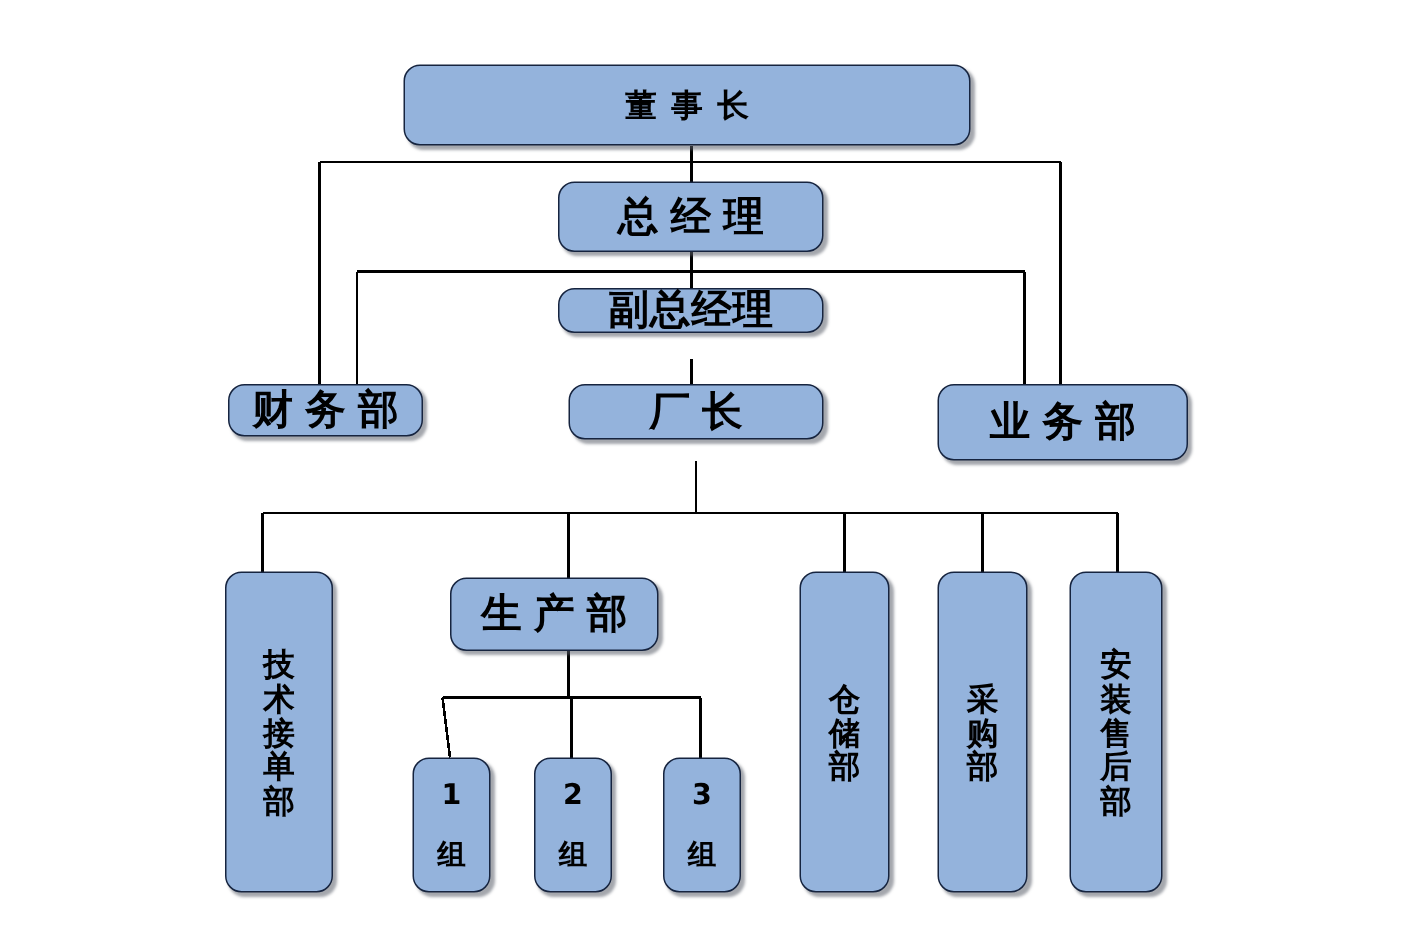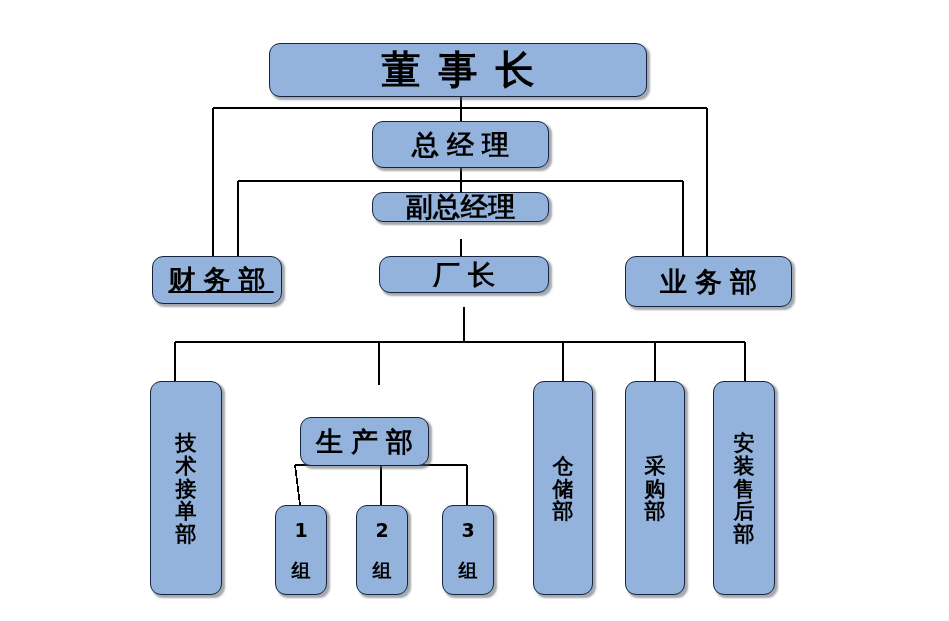--- a/index.html
+++ b/index.html
@@ -44,21 +44,21 @@
     line-height: 1.08;
     white-space: pre;
   }
   
   .node.h .label {
     letter-spacing: 0.30em;
     text-indent: 0.30em;
     font-size: 27px;
   }
   .node.h.title .label {
-    font-size: 39px;
+    font-size: 21px;
     letter-spacing: 0.46em;
     text-indent: 0.46em;
   }
   .node.h.tight .label {
     letter-spacing: 0.02em;
     text-indent: 0.02em;
   }
   
   .node.v {
     flex-direction: column;
@@ -119,41 +119,41 @@
   </div>
 
   <div class="node h" style="left:372px; top:121px; width:177px; height:47px;">
     <span class="label">总经理</span>
   </div>
 
   <div class="node h tight" style="left:372px; top:192px; width:177px; height:30px;">
     <span class="label">副总经理</span>
   </div>
 
-  <div class="node h" style="left:152px; top:256px; width:130px; height:48px;text-decoration:underline;">
+  <div class="node h" style="left:152px; top:256px; width:130px; height:35px;">
     <span class="label">财务部</span>
   </div>
 
   <div class="node h" style="left:379px; top:256px; width:170px; height:37px;">
     <span class="label">厂长</span>
   </div>
 
   <div class="node h" style="left:625px; top:256px; width:167px; height:51px;">
     <span class="label">业务部</span>
   </div>
 
   <div class="node v" style="left:150px; top:381px; width:72px; height:214px;">
     <span class="label">技
 术
 接
 单
 部</span>
   </div>
 
-  <div class="node h" style="left:300px; top:385px; width:129px; height:49px;margin-top:32px;">
+  <div class="node h" style="left:300px; top:385px; width:139px; height:49px;">
     <span class="label">生产部</span>
   </div>
 
   <div class="node v" style="left:533px; top:381px; width:60px; height:214px;">
     <span class="label">仓
 储
 部</span>
   </div>
 
   <div class="node v" style="left:625px; top:381px; width:60px; height:214px;">

